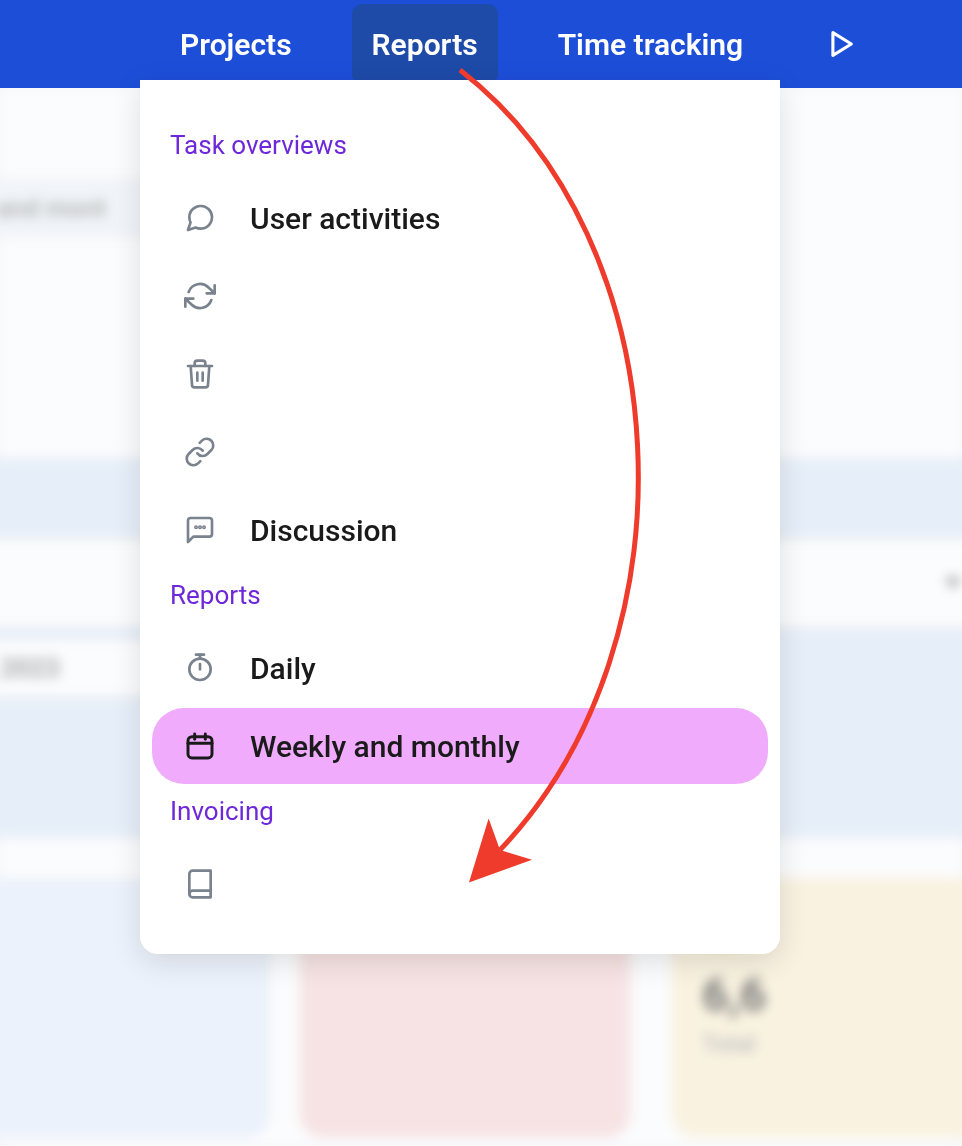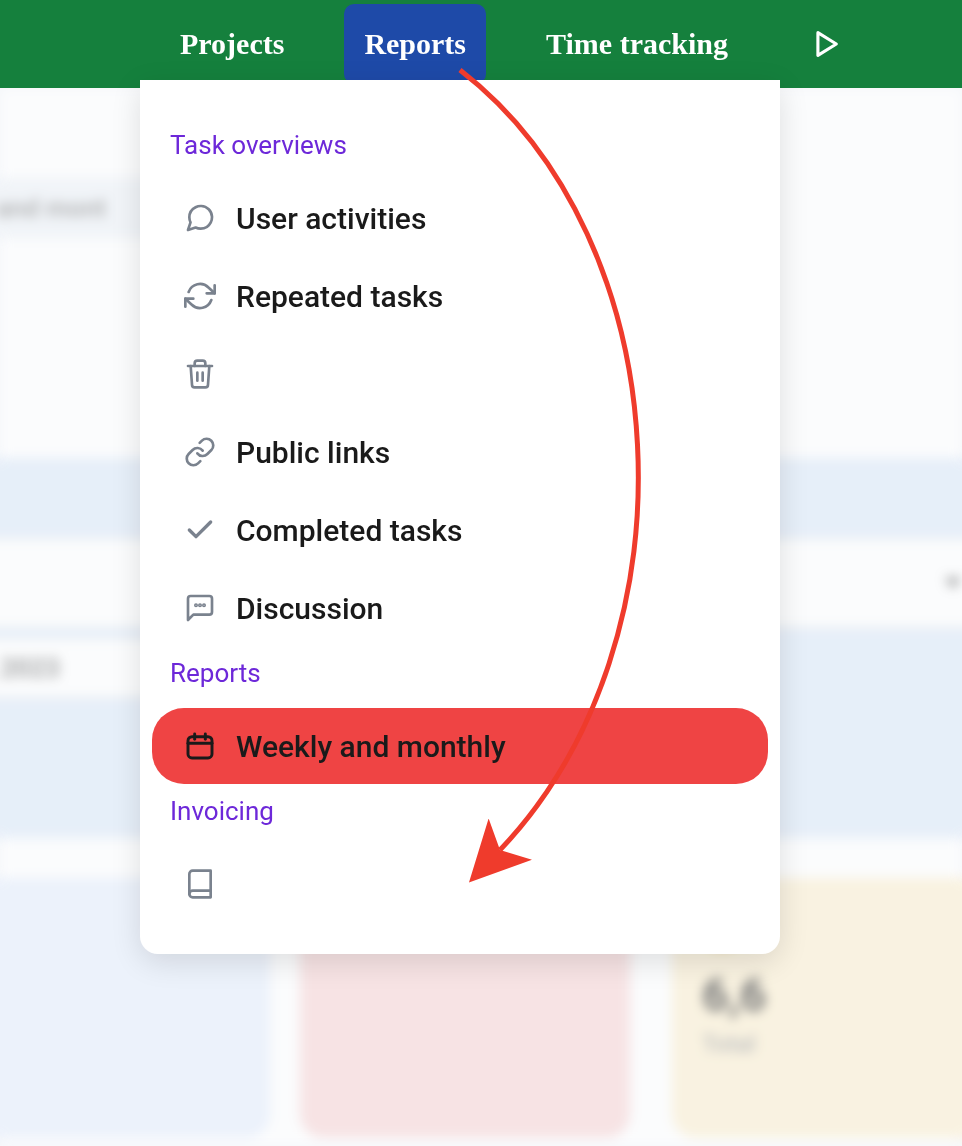--- a/index.html
+++ b/index.html
@@ -5,29 +5,28 @@
   * { box-sizing: border-box; margin: 0; padding: 0; }
   body {
     font-family: -apple-system, BlinkMacSystemFont, "Segoe UI", Roboto, Helvetica, Arial, sans-serif;
     background: #f5f7fa;
     width: 962px;
     height: 1146px;
     overflow: hidden;
     position: relative;
   }
   .topbar {
-    background: #15803d;
+    background: #1d4ed8;
     height: 88px;
     display: flex;
     align-items: center;
     padding-left: 160px;
     gap: 40px;
     position: relative;
     z-index: 10;
-    font-family: Liberation Serif, serif;
   }
   .tab {
     color: #ffffff;
     font-size: 30px;
     font-weight: 600;
     padding: 24px 20px;
     border-radius: 10px;
     cursor: pointer;
     display: flex;
     align-items: center;
@@ -135,31 +134,31 @@
   }
   .section-header {
     color: #6d28d9;
     font-size: 26px;
     font-weight: 400;
     padding: 10px 30px 18px 30px;
   }
   .menu-item {
     display: flex;
     align-items: center;
-    gap: 18px;
+    gap: 32px;
     padding: 20px 30px;
     cursor: pointer;
     font-size: 30px;
     font-weight: 500;
     color: #1a1a1a;
     border-radius: 14px;
     margin: 2px 12px;
   }
   .menu-item.highlighted {
-    background: #ef4444;
+    background: #f0abfc;
     border-radius: 32px;
   }
   .menu-icon {
     width: 36px;
     height: 36px;
     display: flex;
     align-items: center;
     justify-content: center;
     color: #7a828e;
     flex-shrink: 0;
@@ -220,68 +219,69 @@
   </div>
 
   <div class="menu-item">
     <span class="menu-icon">
       <svg width="32" height="32" viewBox="0 0 24 24" fill="none" stroke="currentColor" stroke-width="2" stroke-linecap="round" stroke-linejoin="round">
           <polyline points="23 4 23 10 17 10"></polyline>
           <polyline points="1 20 1 14 7 14"></polyline>
           <path d="M3.51 9a9 9 0 0 1 14.85-3.36L23 10M1 14l4.64 4.36A9 9 0 0 0 20.49 15"></path>
         </svg>
     </span>
-    <span>Repeated tasks</span>
   </div>
 
   <div class="menu-item">
     <span class="menu-icon">
       <svg width="32" height="32" viewBox="0 0 24 24" fill="none" stroke="currentColor" stroke-width="2" stroke-linecap="round" stroke-linejoin="round">
           <polyline points="3 6 5 6 21 6"></polyline>
           <path d="M19 6l-1 14a2 2 0 0 1-2 2H8a2 2 0 0 1-2-2L5 6"></path>
           <path d="M10 11v6M14 11v6"></path>
           <path d="M8 6V4a2 2 0 0 1 2-2h4a2 2 0 0 1 2 2v2"></path>
         </svg>
     </span>
   </div>
 
   <div class="menu-item">
     <span class="menu-icon">
       <svg width="32" height="32" viewBox="0 0 24 24" fill="none" stroke="currentColor" stroke-width="2" stroke-linecap="round" stroke-linejoin="round">
           <path d="M10 13a5 5 0 0 0 7.54.54l3-3a5 5 0 0 0-7.07-7.07l-1.72 1.71"></path>
           <path d="M14 11a5 5 0 0 0-7.54-.54l-3 3a5 5 0 0 0 7.07 7.07l1.71-1.71"></path>
         </svg>
     </span>
-    <span>Public links</span>
-  </div>
-
-  <div class="menu-item">
-    <span class="menu-icon">
-      <svg width="32" height="32" viewBox="0 0 24 24" fill="none" stroke="currentColor" stroke-width="2.5" stroke-linecap="round" stroke-linejoin="round">
-          <polyline points="20 6 9 17 4 12"></polyline>
-        </svg>
-    </span>
-    <span>Completed tasks</span>
-  </div>
+  </div>
+
 
   <div class="menu-item">
     <span class="menu-icon">
       <svg width="32" height="32" viewBox="0 0 24 24" fill="none" stroke="currentColor" stroke-width="2" stroke-linecap="round" stroke-linejoin="round">
           <path d="M21 15a2 2 0 0 1-2 2H7l-4 4V5a2 2 0 0 1 2-2h14a2 2 0 0 1 2 2z"></path>
           <circle cx="9" cy="10" r="0.5" fill="currentColor"></circle>
           <circle cx="12" cy="10" r="0.5" fill="currentColor"></circle>
           <circle cx="15" cy="10" r="0.5" fill="currentColor"></circle>
         </svg>
     </span>
     <span>Discussion</span>
   </div>
 
   <div class="section-header">Reports</div>
 
 
+  <div class="menu-item">
+    <span class="menu-icon">
+      <svg width="32" height="32" viewBox="0 0 24 24" fill="none" stroke="currentColor" stroke-width="2" stroke-linecap="round" stroke-linejoin="round">
+          <circle cx="12" cy="13" r="8"></circle>
+          <line x1="12" y1="9" x2="12" y2="13"></line>
+          <line x1="9" y1="2" x2="15" y2="2"></line>
+          <line x1="12" y1="2" x2="12" y2="5"></line>
+        </svg>
+    </span>
+    <span>Daily</span>
+  </div>
 
   <div class="menu-item highlighted">
     <span class="menu-icon">
       <svg width="32" height="32" viewBox="0 0 24 24" fill="none" stroke="#1a1a1a" stroke-width="2.2" stroke-linecap="round" stroke-linejoin="round">
           <rect x="3" y="5" width="18" height="16" rx="3"></rect>
           <line x1="3" y1="10" x2="21" y2="10"></line>
           <line x1="8" y1="3" x2="8" y2="7"></line>
           <line x1="16" y1="3" x2="16" y2="7"></line>
         </svg>
     </span>

